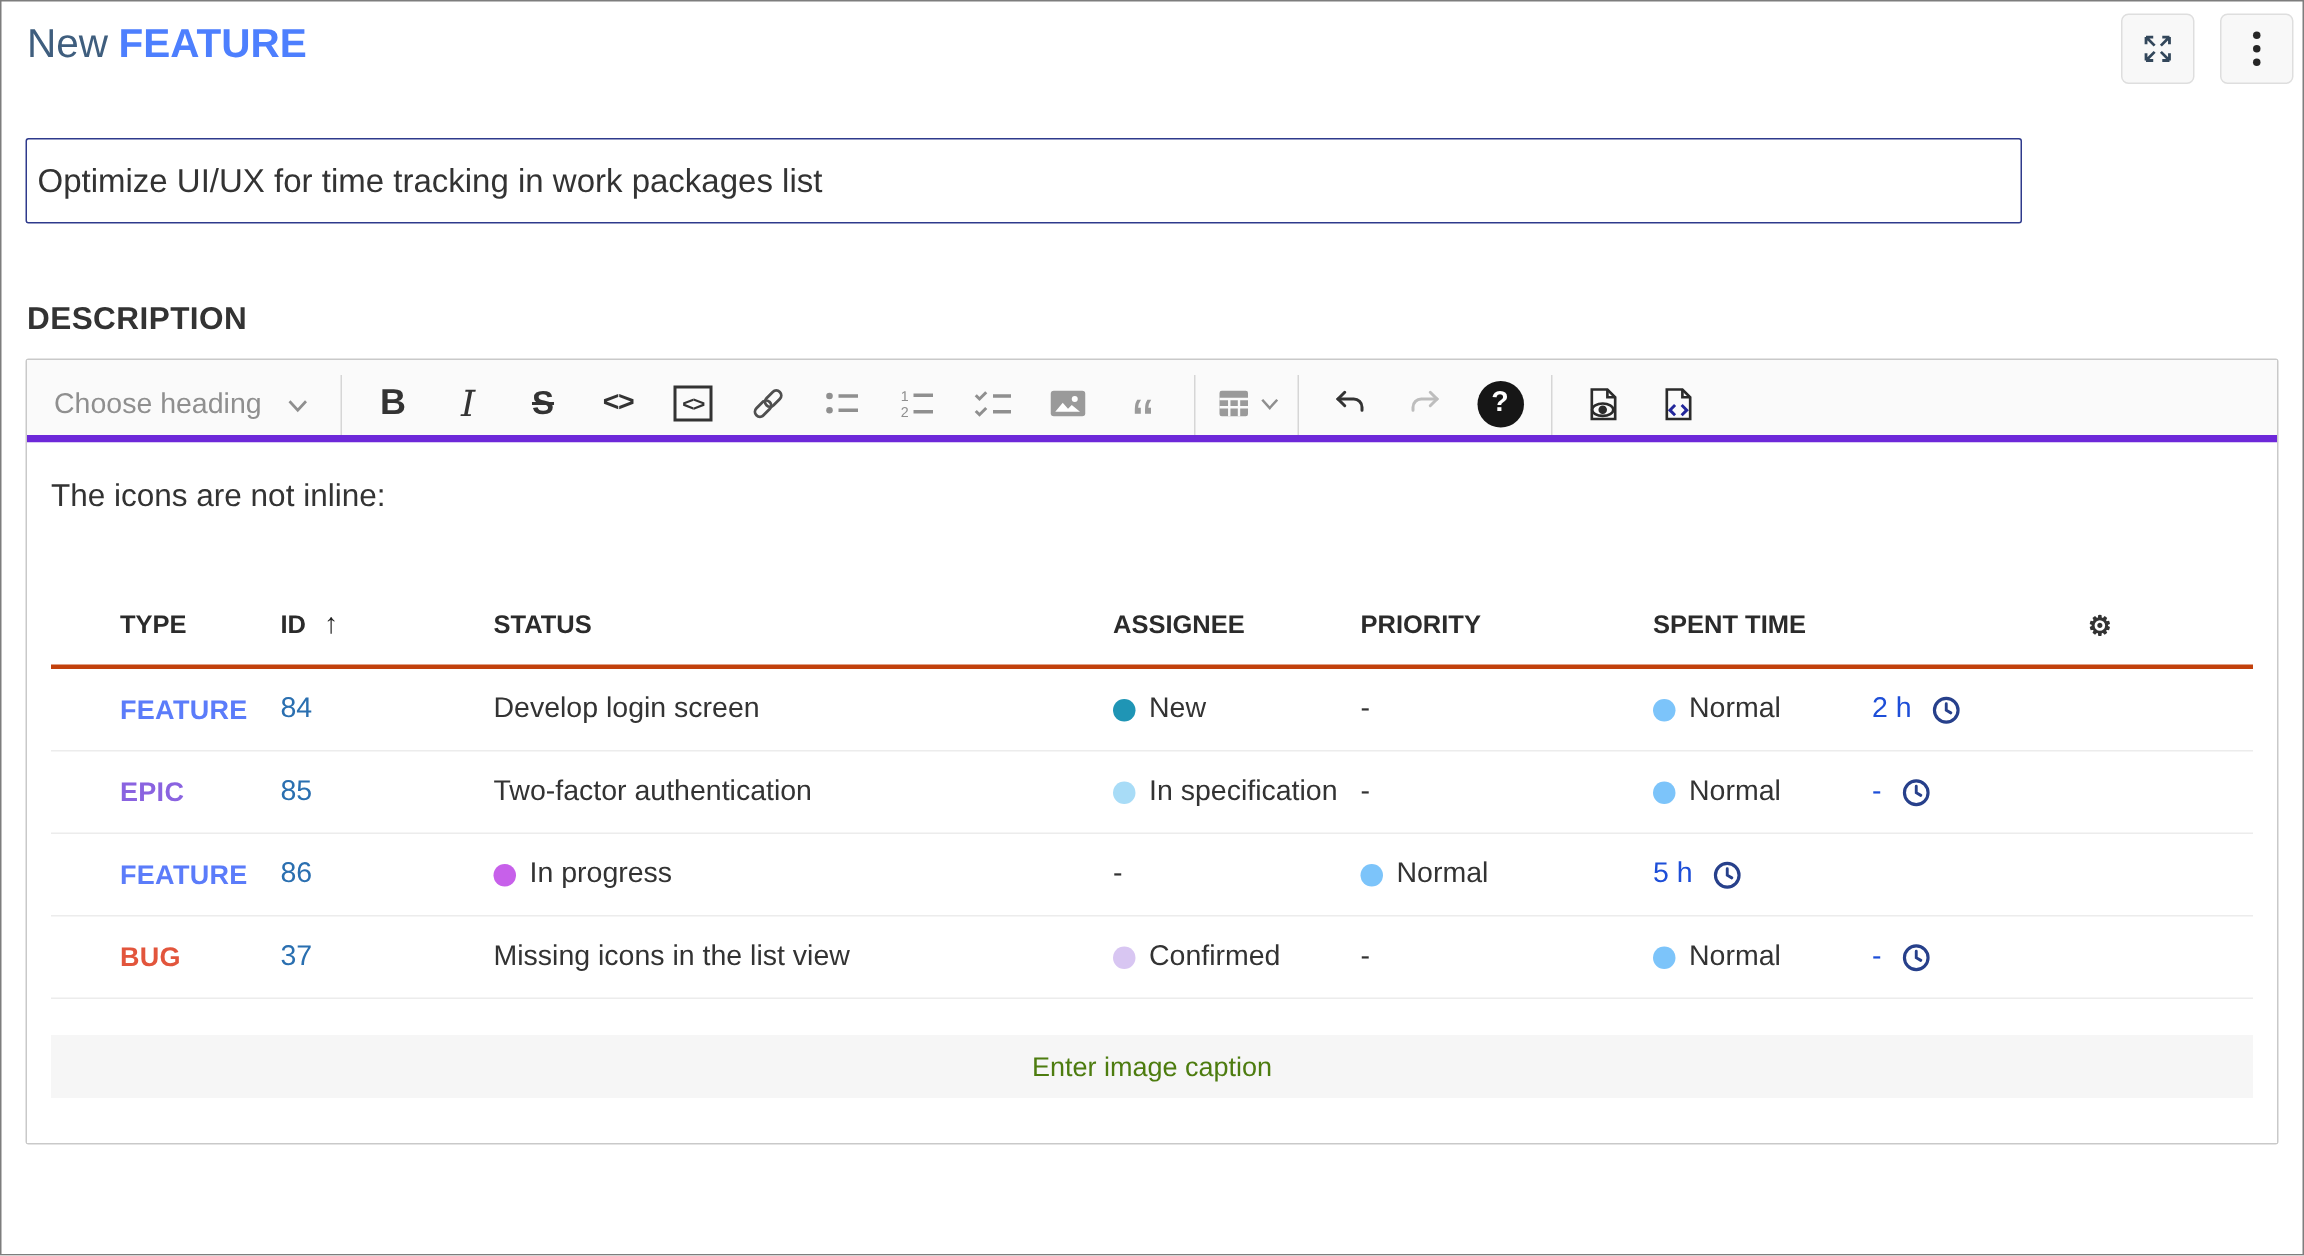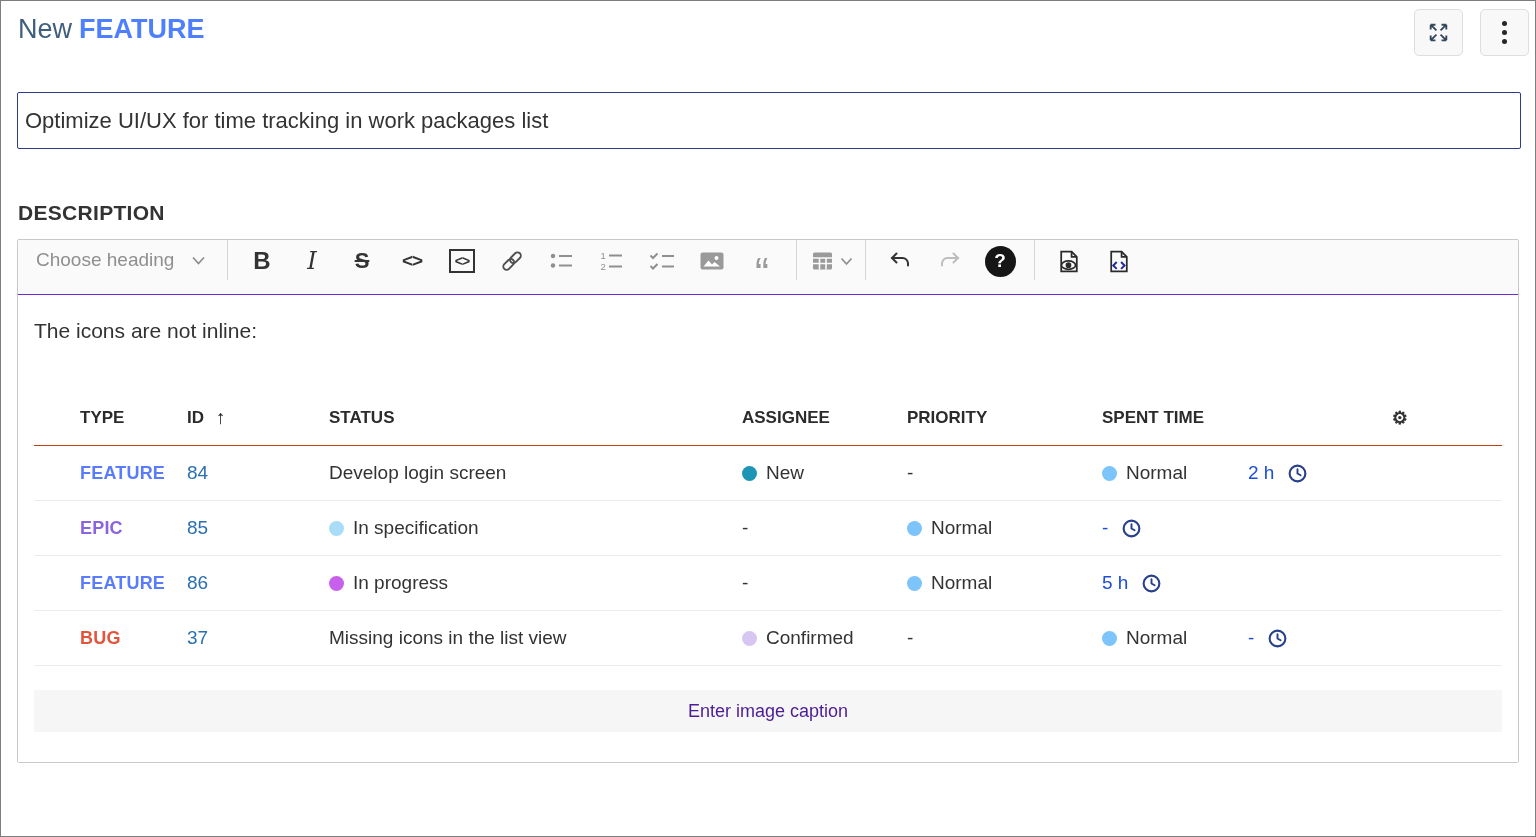--- a/index.html
+++ b/index.html
@@ -13,29 +13,29 @@
   
   .header { display:flex; justify-content:space-between; align-items:flex-start; padding:8px 6px 0 17px; }
   .page-title { font-size:27px; font-weight:300; padding-top:5px; }
   .page-title .type { font-weight:600; margin-left:7px; }
   .header-actions { display:flex; gap:17px; }
   .icon-btn { width:49px; height:47px; background:#f8f8f8; border:1px solid #dedede; border-radius:5px;
     display:flex; align-items:center; justify-content:center; cursor:pointer; }
   .kebab { display:flex; flex-direction:column; gap:4px; }
   .kebab i { width:5px; height:5px; border-radius:50%; background:#262626; }
   
-  .subject-input { display:block; width:1504px; margin:36px 16px 0; height:57px;
+  .subject-input { display:block; width:1331px; margin:36px 16px 0; height:57px;
     border:1.5px solid #2e3a8c; border-radius:2px; font-size:22px; color:#333;
     padding:0 7px; font-family:inherit; background:#fff; }
   
   .desc-label { margin:52px 17px 14px; font-size:21px; font-weight:700; color:#333; letter-spacing:.3px; }
   
   .editor { margin:0 16px; border:1px solid #c9c9c9; border-radius:2px; }
-  .toolbar { height:55px; display:flex; align-items:flex-start; background:#fafafa;
-    border-bottom:1px solid #6d28d9; padding:0 10px; }
+  .toolbar { height:55px; display:flex; align-items:flex-end; background:#fafafa;
+    border-bottom:5px solid #6d28d9; padding:0 10px; }
   .dd { width:190px; height:40px; display:flex; align-items:center; justify-content:space-between;
     padding:0 12px 0 8px; color:#8f8f8f; font-size:19px; cursor:pointer; background:none; border:none;
     font-family:inherit; }
   .sep { width:1px; height:40px; background:#d6d6d6; margin:0 9px; flex:none; }
   .tbtn { width:50px; height:42px; display:flex; align-items:center; justify-content:center;
     background:none; border:none; cursor:pointer; font-family:inherit; flex:none; }
   .glyph-b { font-size:24px; font-weight:800; color:#333; }
   .glyph-i { font-family:"DejaVu Serif", serif; font-style:italic; font-size:24px; color:#333; }
   .glyph-s { font-size:22px; font-weight:700; color:#333; text-decoration:line-through; }
   .glyph-code { font-size:19px; font-weight:700; color:#333; letter-spacing:-1px; }
@@ -45,32 +45,32 @@
   .glyph-help { width:31px; height:31px; border-radius:50%; background:#161616; color:#fff;
     font-size:19px; font-weight:700; display:flex; align-items:center; justify-content:center; }
   
   .econtent { padding:24px 16px 30px; background:#fff; }
   .econtent p { font-size:21px; color:#333; }
   .image-widget { margin-top:48px; }
   .trow { display:grid;
     grid-template-columns:107px 142px 413px 165px 195px 146px 160px 1fr;
     align-items:center; height:55px; padding:0 30px 0 46px;
     border-bottom:1px solid #ececec; font-size:19px; }
-  .trow.thead { font-size:17px; font-weight:700; color:#2b2b2b; border-bottom:1px solid #c2410c; }
+  .trow.thead { font-size:17px; font-weight:700; color:#2b2b2b; border-bottom:3px solid #c2410c; }
   .cell { display:flex; align-items:center; }
   .c-id-head { gap:12px; }
   .c-subj-head { gap:9px; }
   .c-gear { justify-content:flex-end; font-size:18px; color:#333; }
   .wp-type { font-weight:700; font-size:18px; letter-spacing:.2px; }
   .wp-id { color:#2a6fb0; text-decoration:none; cursor:pointer; }
   .dot { width:15px; height:15px; border-radius:50%; display:inline-block; margin-right:9px; flex:none; }
   .c-spent { gap:13px; }
   .wp-spent { color:#1d4ed8; text-decoration:none; cursor:pointer; }
   .caption { margin-top:24px; height:42px; background:#f6f6f6; display:flex; align-items:center;
-    justify-content:center; color:#4c1d95; font-size:18px; cursor:text; }
+    justify-content:center; color:#4d7c0f; font-size:18px; cursor:text; }
   .sort-arrow { font-size:19px; font-weight:400; color:#222; }
 </style>
 </head>
 <body>
 
 <div class="page">
 
   <div class="header">
     <h1 class="page-title"><span style="color: rgb(63, 94, 126);">New</span><span class="type" style="color: rgb(77, 127, 254);">FEATURE</span></h1>
     <div class="header-actions">
@@ -273,20 +273,23 @@
         </div>
 
         <div class="trow">
           <div class="cell">
               <span class="wp-type" style="color: rgb(138, 99, 224);">EPIC</span>
             </div>
           <div class="cell">
               <a class="wp-id">85</a>
             </div>
           <div class="cell">
+              <span>Two-factor authentication</span>
+            </div>
+          <div class="cell">
               <span class="dot" style="background: rgb(168, 220, 247);"></span>
               <span>In specification</span>
             </div>
           <div class="cell">-</div>
           <div class="cell">
               <span class="dot" style="background: rgb(124, 196, 250);"></span>
               <span>Normal</span>
             </div>
           <div class="cell c-spent">
               <a class="wp-spent">-</a>

